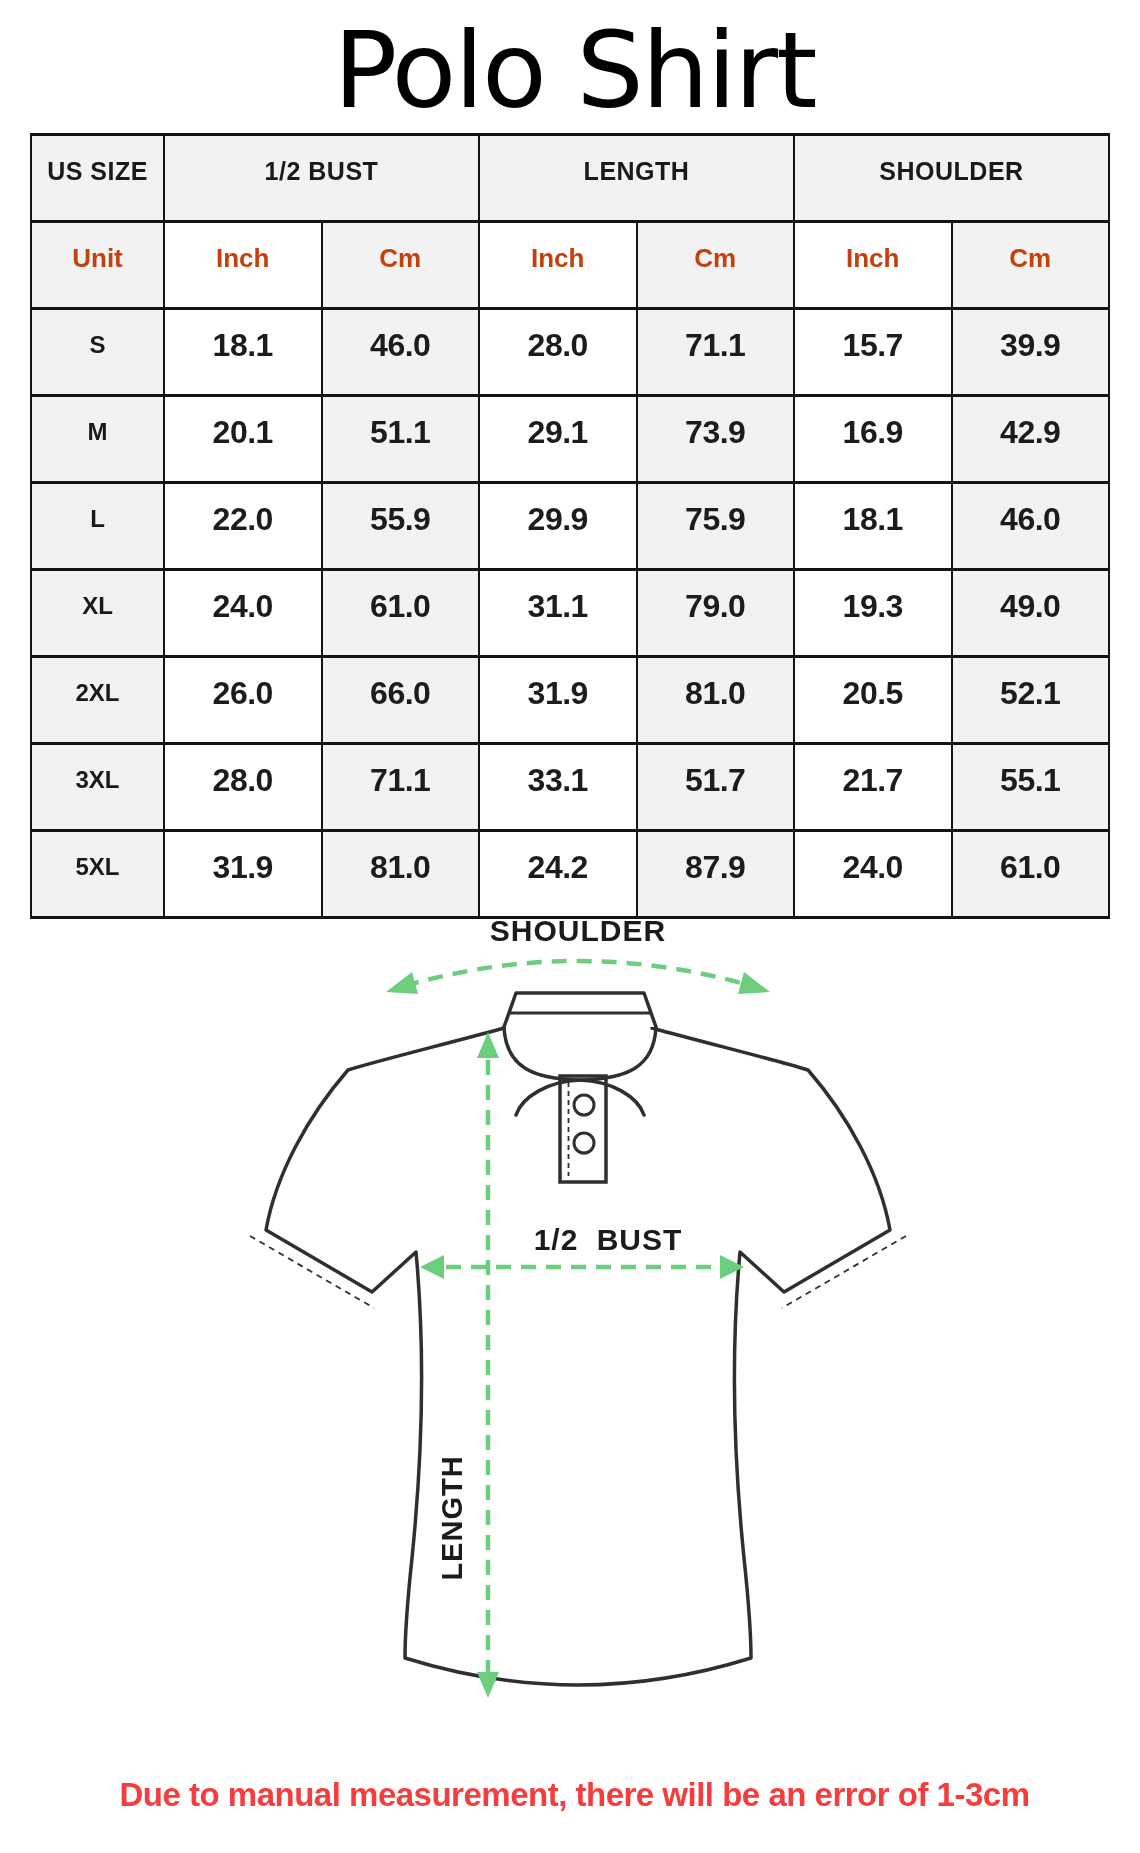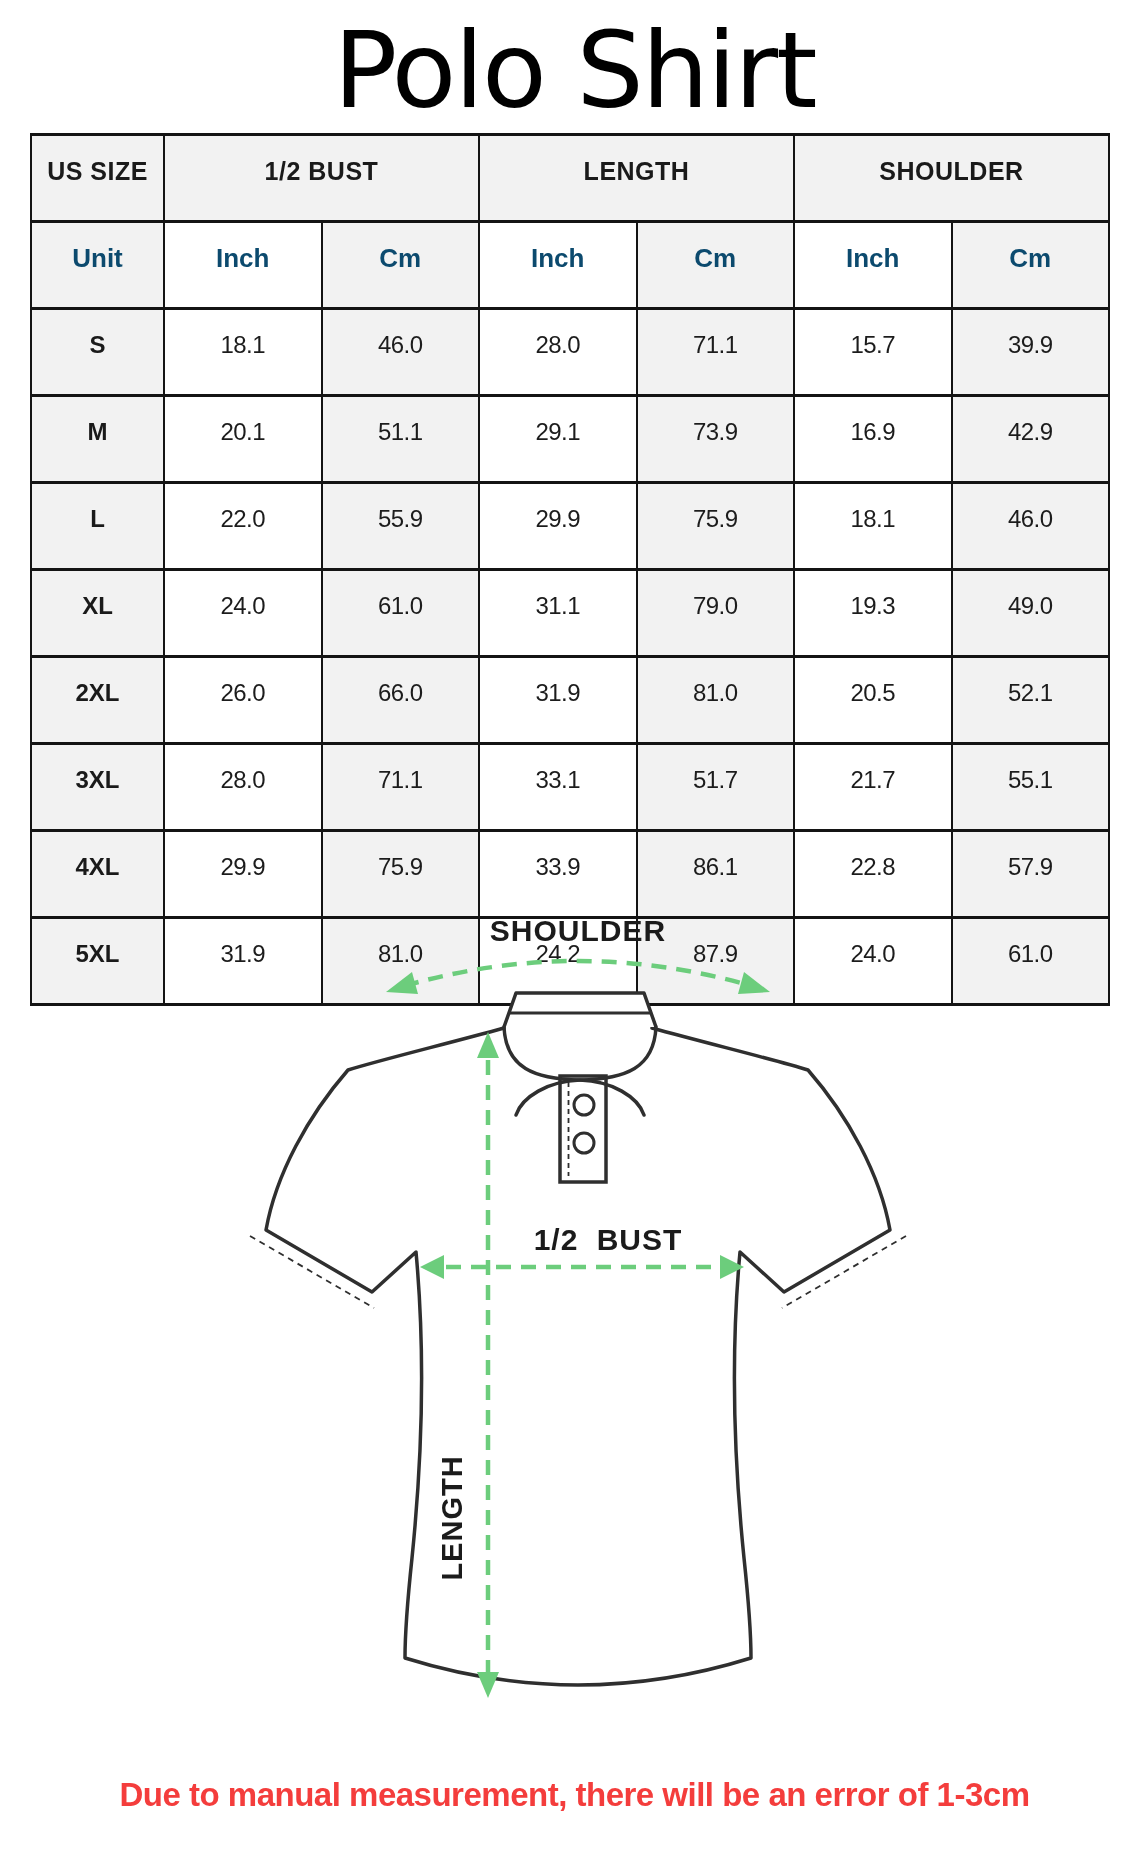--- a/index.html
+++ b/index.html
@@ -11,23 +11,23 @@
   table.size-chart{position:absolute;top:133px;left:30px;width:1080px;
          border-collapse:collapse;table-layout:fixed;background:#fff;}
   table.size-chart col.c0{width:133px;}
   table.size-chart th,table.size-chart td{
          border-left:2px solid #141414;border-right:2px solid #141414;
          border-top:3px solid #141414;border-bottom:3px solid #141414;
          height:70px;text-align:center;vertical-align:middle;
          padding:0 2px 14px 2px;background:#fff;}
   .shade{background:#f2f2f2 !important;}
   .grp{font-size:25px;font-weight:bold;letter-spacing:.5px;color:#1a1a1a;}
-  .unit{font-size:26px;font-weight:bold;color:#0c4a6e;}
+  .unit{font-size:26px;font-weight:bold;color:#c2410c;}
   .sz{font-size:24px;font-weight:bold;color:#1a1a1a;}
-  .val{font-size:24px;font-weight:normal;color:#1c1c1c;letter-spacing:-.5px;}
+  .val{font-size:32px;font-weight:bold;color:#1c1c1c;letter-spacing:-.5px;}
   .diagram{position:absolute;top:900px;left:0;}
   .note{position:absolute;top:1776px;left:0;width:100%;text-align:center;
         font-size:33px;font-weight:bold;letter-spacing:-.5px;}
   svg text{font-family:"Liberation Sans",sans-serif;}
 </style>
 </head>
 <body>
 
 <div class="page">
 
@@ -107,29 +107,20 @@
     <tr>
       <th class="sz shade">3XL</th>
       <td class="val">28.0</td>
       <td class="val shade">71.1</td>
       <td class="val">33.1</td>
       <td class="val shade">51.7</td>
       <td class="val">21.7</td>
       <td class="val shade">55.1</td>
     </tr>
     <tr>
-      <th class="sz shade">4XL</th>
-      <td class="val">29.9</td>
-      <td class="val shade">75.9</td>
-      <td class="val">33.9</td>
-      <td class="val shade">86.1</td>
-      <td class="val">22.8</td>
-      <td class="val shade">57.9</td>
-    </tr>
-    <tr>
       <th class="sz shade">5XL</th>
       <td class="val">31.9</td>
       <td class="val shade">81.0</td>
       <td class="val">24.2</td>
       <td class="val shade">87.9</td>
       <td class="val">24.0</td>
       <td class="val shade">61.0</td>
     </tr>
   </tbody>
     </table>

